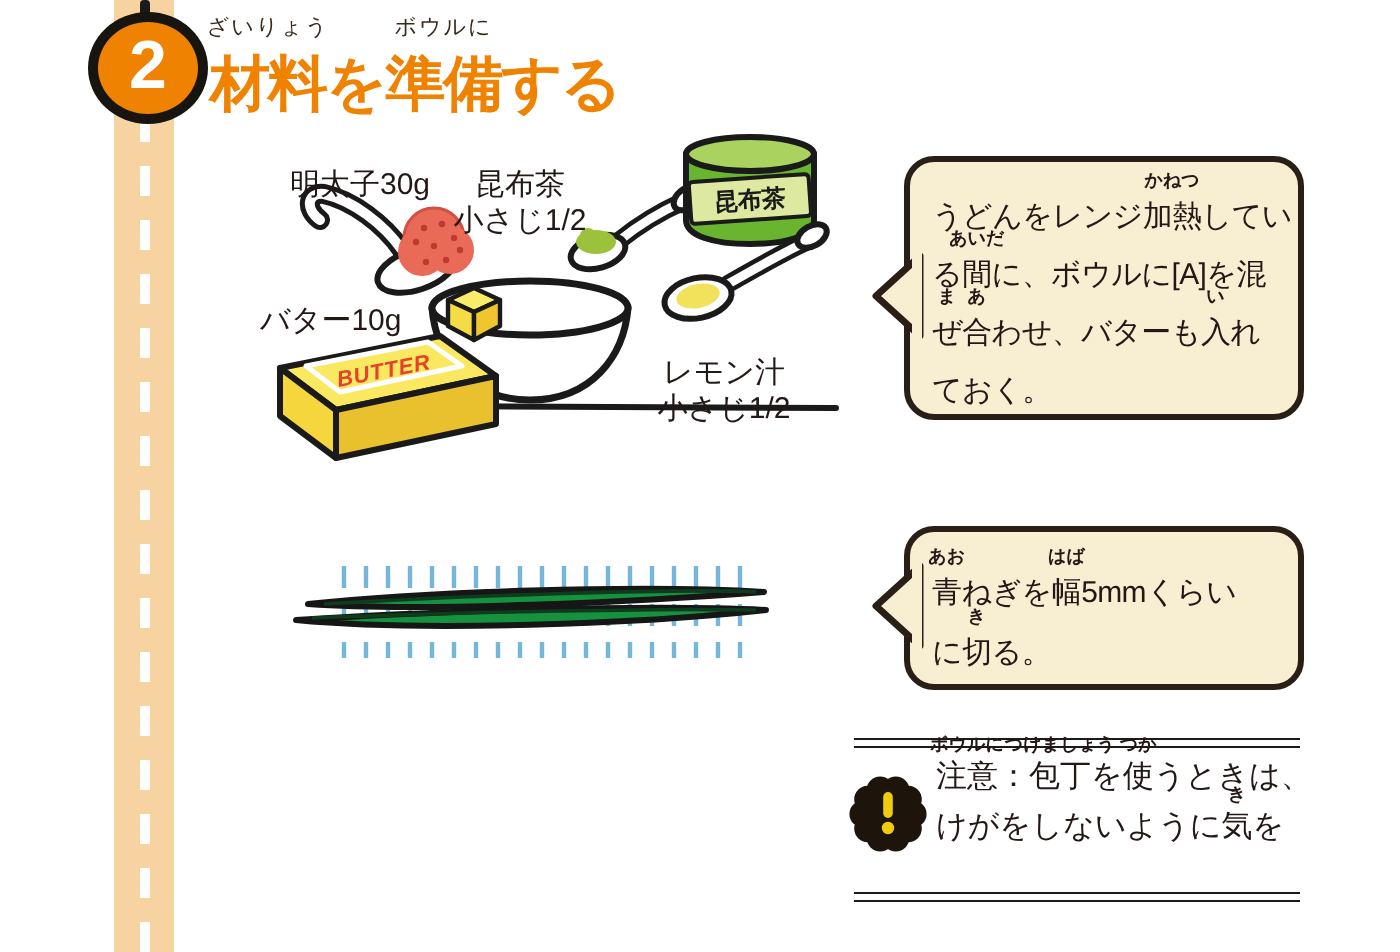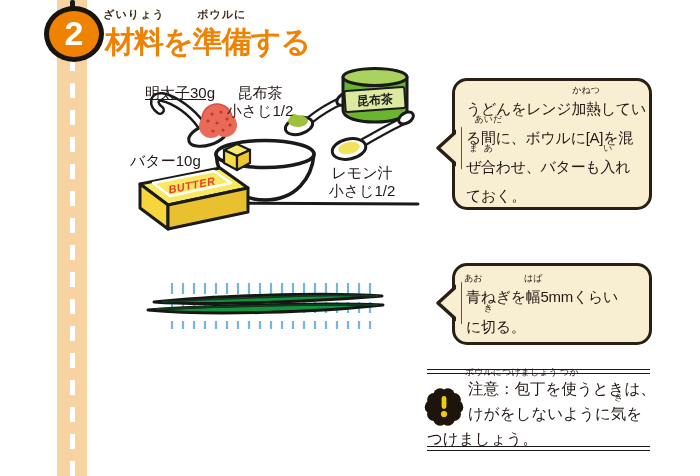--- a/index.html
+++ b/index.html
@@ -15,32 +15,32 @@
 
   
   .badge { position:absolute; left:44px; top:6px; width:60px; height:56px; background:#ef8200;
     border:5px solid #181410; border-radius:50%; display:flex; align-items:center; justify-content:center; }
   .badge span { color:#ffffff; font-size:34px; font-weight:bold; line-height:1; transform:translateY(-1px); }
 
   
   .title { position:absolute; left:105px; top:22px; font-size:30px; font-weight:bold; color:#ef8200; letter-spacing:-1px; white-space:nowrap; }
   .title .rb { position:relative; display:inline-block; }
   .title .rt { position:absolute; left:50%; transform:translateX(-50%); top:-13px; font-size:11px; line-height:11px;
-    font-weight:bold; color:#3a2a1c; letter-spacing:1px; white-space:nowrap; }
+    font-weight:normal; color:#3a2a1c; letter-spacing:1px; white-space:nowrap; }
 
   
   .ing-label { position:absolute; font-size:15px; color:#231815; line-height:18px; white-space:nowrap; }
   .ing-label.center { text-align:center; }
 
   
   .bubble { position:absolute; left:452px; width:200px; background:#f8eed2; border:3px solid #2a1f17; border-radius:15px; }
   .bubble .rline { position:relative; line-height:29px; font-size:15px; letter-spacing:-0.3px; white-space:nowrap; }
   .rb { position:relative; display:inline-block; }
   .rt { position:absolute; left:50%; transform:translateX(-50%); top:-8px; font-size:9px; line-height:9px; color:#231815;
-    letter-spacing:0; white-space:nowrap; font-weight:normal; }
+    letter-spacing:0; white-space:nowrap; font-weight:bold; }
   .bubble-1 { top:78px; height:132px; padding:13px 8px 0 11px; }
   .bubble-2 { top:263px; height:82px; padding:16px 8px 0 11px; }
   .bubble-2 .rline { line-height:30px; }
   .tail { position:absolute; }
 
   
   .dbl { position:absolute; left:427px; width:223px; height:5px; border-top:1.6px solid #1a1a1a; border-bottom:1.6px solid #1a1a1a; }
   .dbl-top { top:369px; }
   .dbl-bottom { top:446px; }
   .note-text { position:absolute; left:427px; top:376px; width:228px; font-size:15.5px; }
@@ -126,27 +126,27 @@
 
     <g>
       <polygon points="20,122 100,106 128,126 48,143" fill="#f9e860" stroke="#1a1a1a" stroke-width="3" stroke-linejoin="round"></polygon>
       <polygon points="20,122 48,143 48,167 20,146" fill="#f5d73d" stroke="#1a1a1a" stroke-width="3" stroke-linejoin="round"></polygon>
       <polygon points="48,143 128,126 128,150 48,167" fill="#e9c12e" stroke="#1a1a1a" stroke-width="3" stroke-linejoin="round"></polygon>
       <polygon points="33,121 94,109 111,121 50,134" fill="none" stroke="#ffffff" stroke-width="2.5" stroke-linejoin="round"></polygon>
       <text x="72" y="127" font-size="11" font-weight="bold" font-style="italic" fill="#e8402a" text-anchor="middle" letter-spacing="0.5" transform="rotate(-11 72 124)">BUTTER</text>
     </g>
   </svg>
 
-  <div class="ing-label" style="left:145px; top:84px;text-decoration:underline;">明太子30g</div>
+  <div class="ing-label" style="left:145px; top:84px;">明太子30g</div>
   <div class="ing-label center" style="left:225px; top:84px; width:70px;">
     <div>昆布茶</div>
     <div>小さじ1/2</div>
   </div>
   <div class="ing-label" style="left:130px; top:152px;">バター10g</div>
-  <div class="ing-label center" style="left:328px; top:164px; width:68px;">
+  <div class="ing-label center" style="left:328px; top:178px; width:68px;">
     <div>レモン汁</div>
     <div>小さじ1/2</div>
   </div>
 
   <svg style="left:140px; top:280px;" width="256" height="52" viewBox="0 0 256 52">
     <g stroke="#74b7da" stroke-width="2.2" stroke-dasharray="11 8">
       <line x1="32" y1="3" x2="32" y2="49"></line>
         <line x1="43" y1="3" x2="43" y2="49"></line>
       <line x1="54" y1="3" x2="54" y2="49"></line>
         <line x1="65" y1="3" x2="65" y2="49"></line>
@@ -208,17 +208,16 @@
       <circle cx="22.9" cy="9.1" r="6.8"></circle>
         <circle cx="29.1" cy="13.7" r="6.8"></circle>
       <circle cx="19" cy="21" r="13.5"></circle>
     </g>
     <rect x="16.6" y="10" width="4.8" height="13" rx="2.4" fill="#f0cb0e"></rect>
     <circle cx="19" cy="28" r="3.1" fill="#f0cb0e"></circle>
   </svg>
   <div class="note-text">
     <div class="rline indent"><span class="rb">注意<span class="rt">ボウルに</span></span>：<span class="rb">包丁<span class="rt">つけましょう</span></span>を<span class="rb">使<span class="rt">つか</span></span>うときは、</div>
     <div class="rline indent">けがをしないように<span class="rb">気<span class="rt">き</span></span>を</div>
-    <div class="rline">つけましょう。</div>
   </div>
   <div class="dbl dbl-bottom"></div>
 
 </div>
 
 </body></html>

